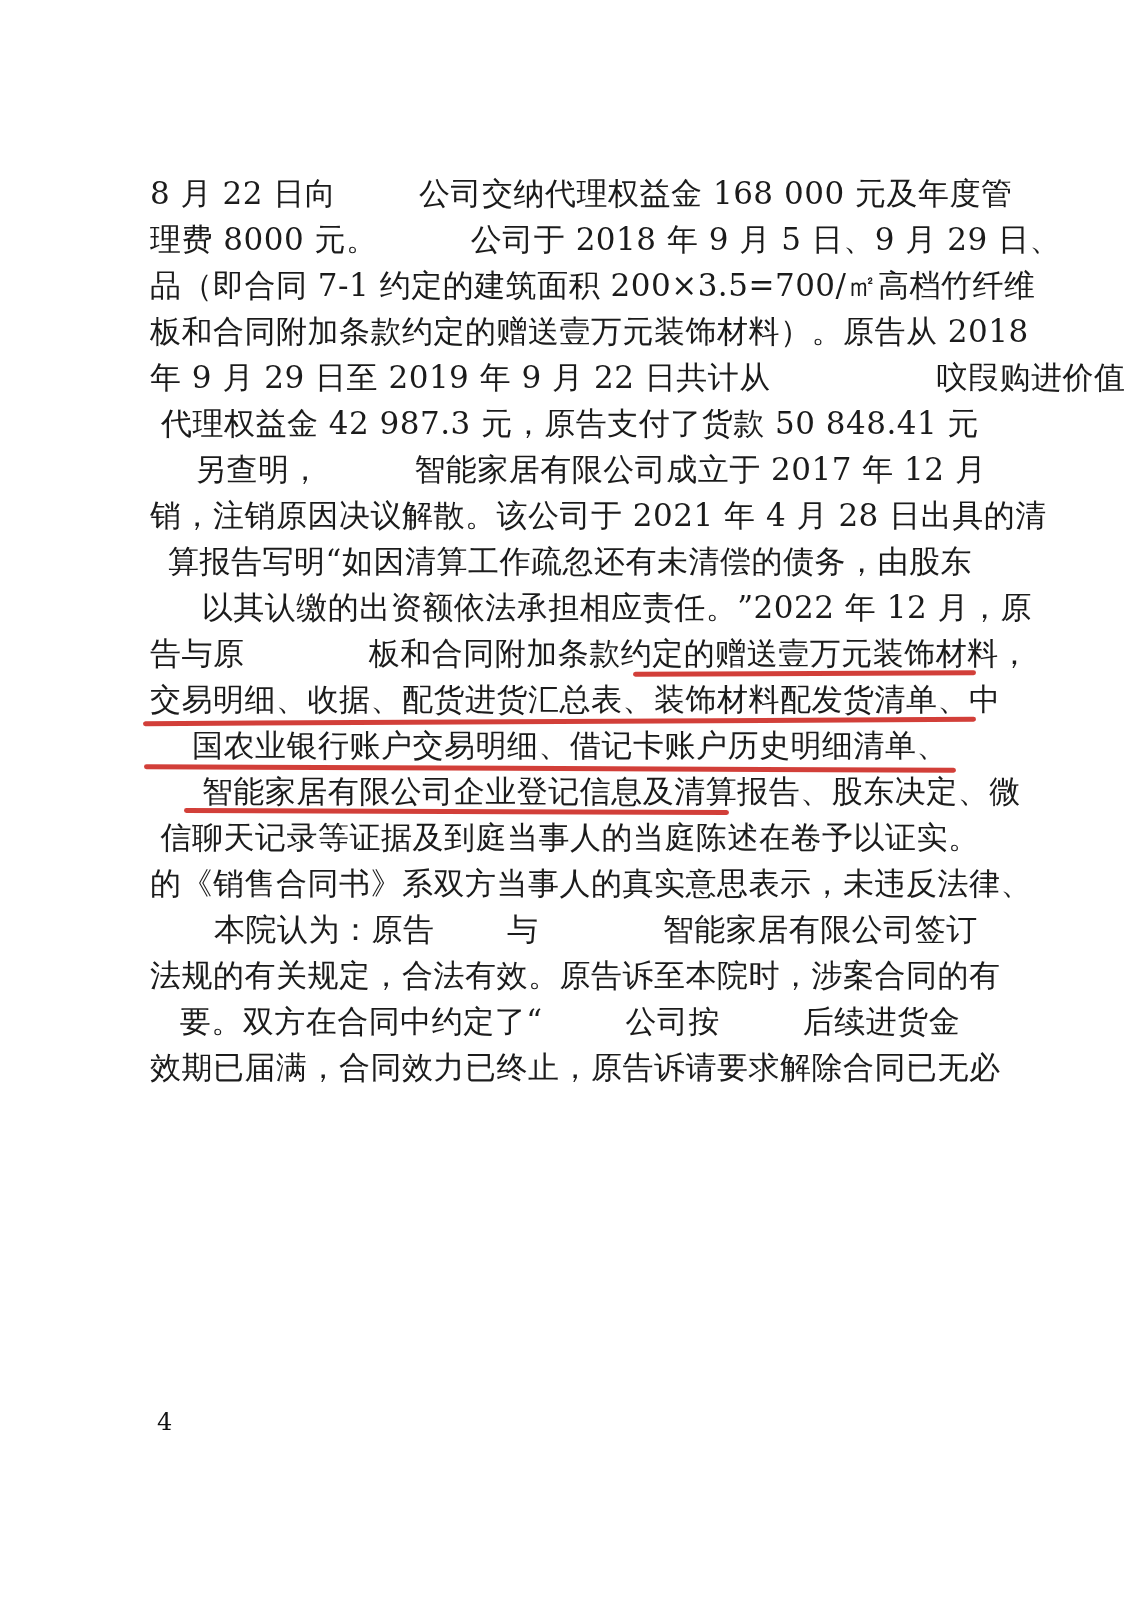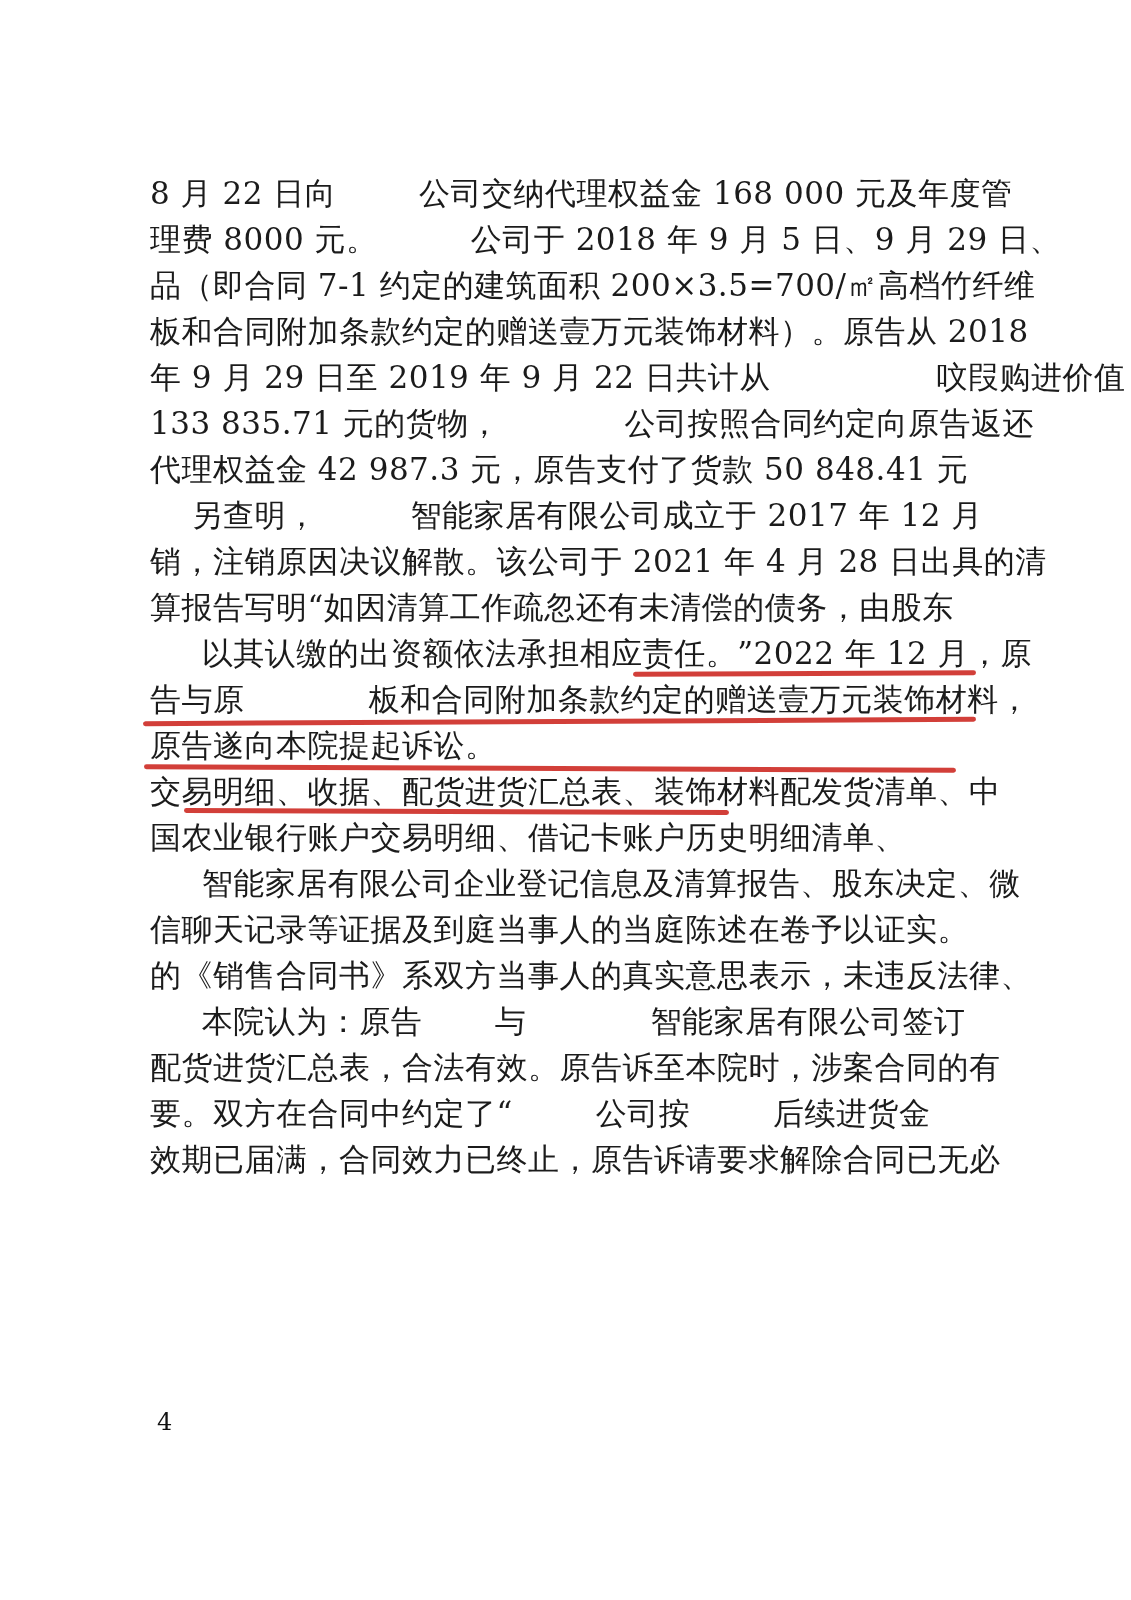--- a/index.html
+++ b/index.html
@@ -8,20 +8,21 @@
     background: #e8e8e8;
   }
   .page {
     position: relative;
     width: 1131px;
     height: 1600px;
     margin: 0 auto;
     background: #ffffff;
     overflow: hidden;
     font-family: "DejaVu Serif", "Liberation Serif", serif;
+    text-align: center;
   }
   .textblock {
     position: absolute;
     left: 150px;
     top: 170px;
     width: 840px;
     color: #1b1b1b;
   }
   .line {
     height: 46px;
@@ -51,35 +52,33 @@
 <body>
 
 <div class="page">
 
   <div class="textblock">
     <div class="line">8 月 22 日向        公司交纳代理权益金 168 000 元及年度管</div>
     <div class="line">理费 8000 元。         公司于 2018 年 9 月 5 日、9 月 29 日、</div>
     <div class="line">品（即合同 7-1 约定的建筑面积 200×3.5=700/㎡高档竹纤维</div>
     <div class="line">板和合同附加条款约定的赠送壹万元装饰材料）。原告从 2018</div>
     <div class="line">年 9 月 29 日至 2019 年 9 月 22 日共计从                呅叚购进价值</div>
-    <div class="line">133 835.71 元的货物，            公司按照合同约定向原告返还</div>
     <div class="line">代理权益金 42 987.3 元，原告支付了货款 50 848.41 元</div>
     <div class="line">    另查明，         智能家居有限公司成立于 2017 年 12 月</div>
     <div class="line">销，注销原因决议解散。该公司于 2021 年 4 月 28 日出具的清</div>
     <div class="line">算报告写明“如因清算工作疏忽还有未清偿的债务，由股东</div>
     <div class="line">     以其认缴的出资额依法承担相应责任。”2022 年 12 月，原</div>
     <div class="line">告与原            板和合同附加条款约定的赠送壹万元装饰材料，</div>
-    <div class="line">原告遂向本院提起诉讼。</div>
     <div class="line">交易明细、收据、配货进货汇总表、装饰材料配发货清单、中</div>
     <div class="line">国农业银行账户交易明细、借记卡账户历史明细清单、</div>
     <div class="line">     智能家居有限公司企业登记信息及清算报告、股东决定、微</div>
     <div class="line">信聊天记录等证据及到庭当事人的当庭陈述在卷予以证实。</div>
     <div class="line">的《销售合同书》系双方当事人的真实意思表示，未违反法律、</div>
     <div class="line">     本院认为：原告       与            智能家居有限公司签订</div>
-    <div class="line">配货进货汇总表，合法有效。原告诉至本院时，涉案合同的有</div>
+    <div class="line">法规的有关规定，合法有效。原告诉至本院时，涉案合同的有</div>
     <div class="line">要。双方在合同中约定了“        公司按        后续进货金</div>
     <div class="line">效期已届满，合同效力已终止，原告诉请要求解除合同已无必</div>
   </div>
 
   <div class="redline" style="left:633px; top:671px; width:343px; transform:rotate(-0.25deg);"></div>
   <div class="redline" style="left:143px; top:719px; width:833px; transform:rotate(-0.3deg);"></div>
   <div class="redline" style="left:144px; top:766px; width:812px; transform:rotate(0.25deg);"></div>
   <div class="redline" style="left:184px; top:809px; width:545px; transform:rotate(0.2deg);"></div>
 
   <div class="page-number">4</div>

